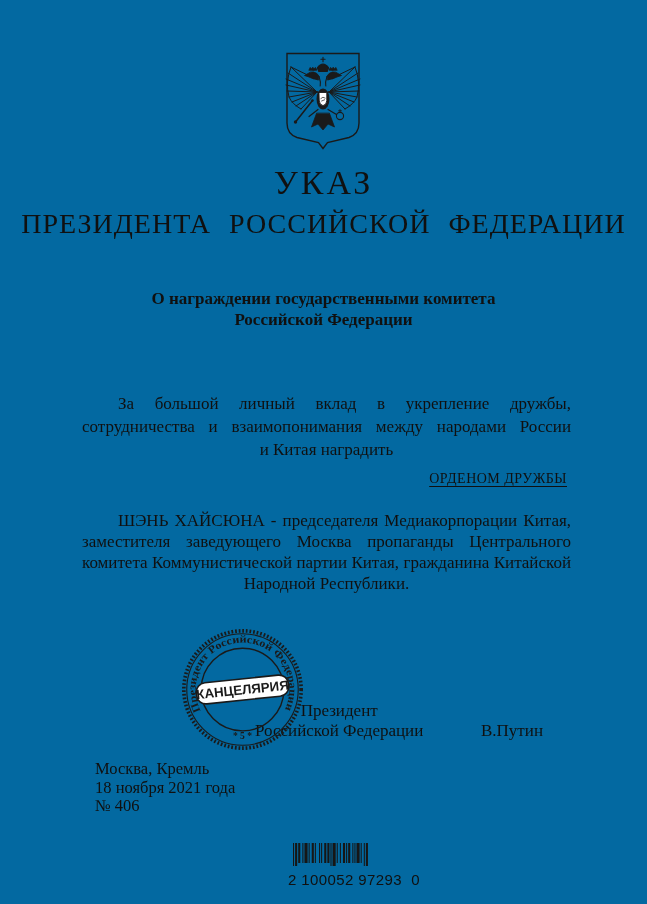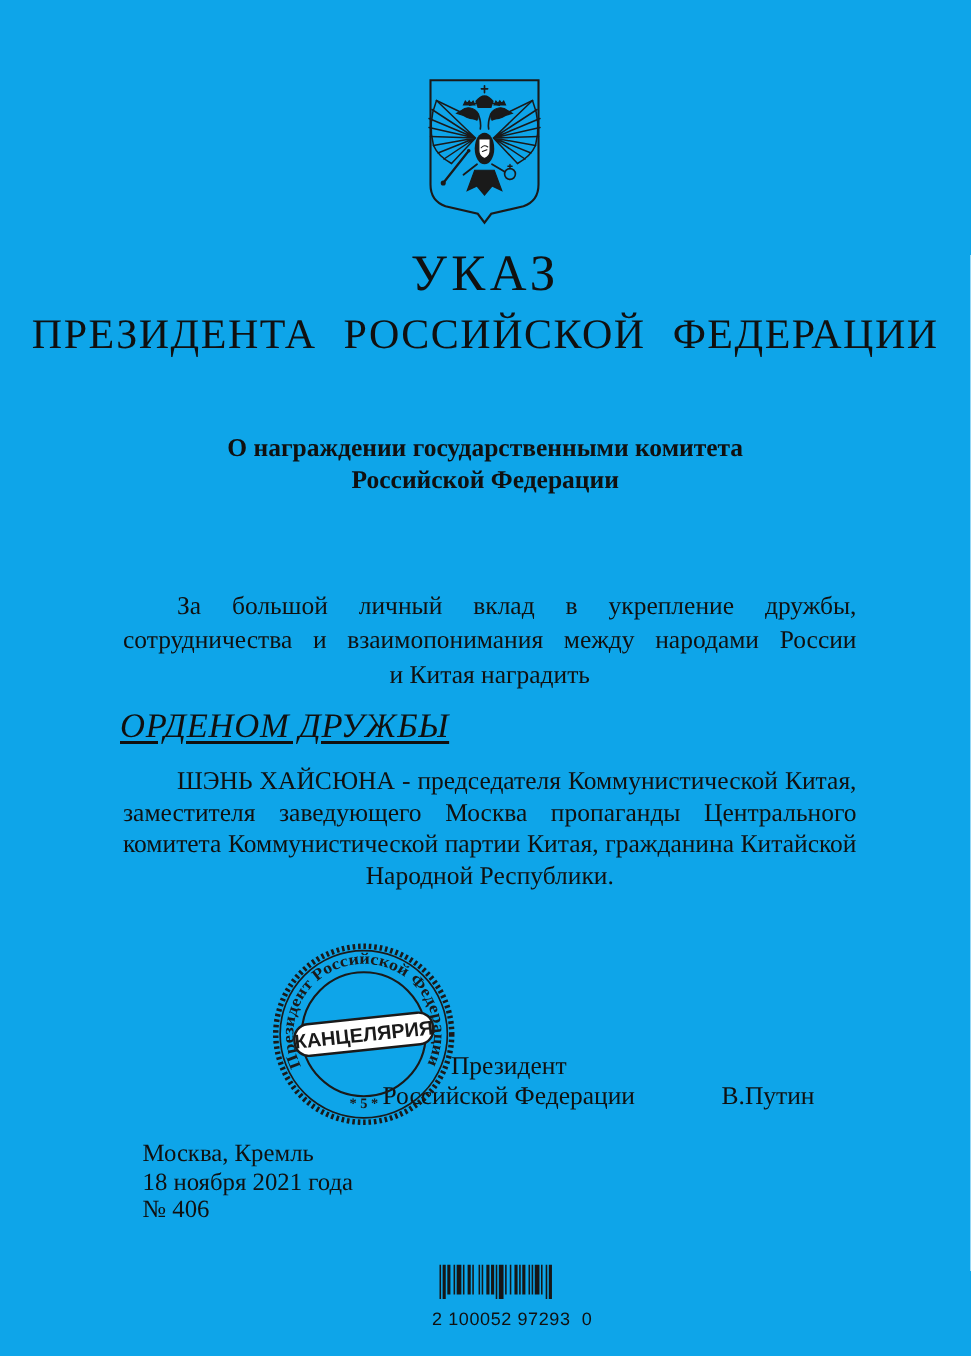--- a/index.html
+++ b/index.html
@@ -1,17 +1,17 @@
 <!DOCTYPE html>
 <html><head>
 <meta charset="utf-8">
 <style>
   html,body{margin:0;padding:0;background:#fff;}
   .page{
-    position:relative; width:647px; height:904px; background:#0ea5e9;
+    position:relative; width:647px; height:904px; background:#0369a1;
     font-family:"Liberation Serif", serif; color:#101010; overflow:hidden;
   }
   
   .arms{position:absolute; left:282px; top:52px; width:82px; height:100px;}
   
   .doc-title{
     position:absolute; left:0; top:164px; width:647px; text-align:center;
     font-size:34px; letter-spacing:3px; font-weight:normal;
   }
   .doc-issuer{
@@ -22,39 +22,39 @@
     position:absolute; left:80px; top:289px; width:487px; text-align:center;
     font-weight:bold; font-size:17px; line-height:20.5px;
   }
   .para{position:absolute; left:82px; width:489px; font-size:17px;}
   .preamble{top:392px; font-weight:normal; line-height:23px;}
   .recipient{top:510px; line-height:21px;}
   .jline{text-align:justify; text-align-last:justify;}
   .lline{text-align:center;}
   .indent{text-indent:36px;}
   .award{
-    position:absolute; left:80px; top:471px; width:487px; text-align:left;
-    font-size:23px; letter-spacing:0.5px;font-style:italic;
+    position:absolute; left:80px; top:471px; width:487px; text-align:right;
+    font-size:14px; letter-spacing:0.5px;
   }
   .award span{text-decoration:underline; text-underline-offset:3px;}
   
   .signature{
     position:absolute; left:255px; top:701px; width:288px;
     display:flex; justify-content:space-between; align-items:flex-end;
     font-size:17px; line-height:19.5px;
   }
   .sig-title{text-align:center;}
   
   .issued{position:absolute; left:95px; top:760px; font-size:16.5px; line-height:18.6px;}
   
   .stamp{position:absolute; left:180px; top:627px; width:125px; height:125px;}
   
   .barcode{position:absolute; left:288px; top:843px; width:86px; text-align:center;}
   .barcode-digits{
-    font-family:"Liberation Sans", sans-serif; font-size:12px; letter-spacing:0.4px;
+    font-family:"Liberation Sans", sans-serif; font-size:15px; letter-spacing:0.4px;
     white-space:pre; margin-top:0px; color:#101010;
   }
 </style>
 </head>
 <body>
 
 <div class="page">
 
   <svg class="arms" viewBox="0 0 82 100">
 
@@ -113,21 +113,21 @@
     <div class="jline indent">За большой личный вклад в укрепление дружбы,</div>
     <div class="jline">сотрудничества и взаимопонимания между народами России</div>
     <div class="lline">и Китая наградить</div>
   </div>
 
   <div class="award">
     <span>ОРДЕНОМ ДРУЖБЫ</span>
   </div>
 
   <div class="para recipient">
-    <div class="jline indent">ШЭНЬ ХАЙСЮНА - председателя Коммунистической Китая,</div>
+    <div class="jline indent">ШЭНЬ ХАЙСЮНА - председателя Медиакорпорации Китая,</div>
     <div class="jline">заместителя заведующего Москва пропаганды Центрального</div>
     <div class="jline">комитета Коммунистической партии Китая, гражданина Китайской</div>
     <div class="lline">Народной Республики.</div>
   </div>
 
   <div class="signature">
     <div class="sig-title">
       <div>Президент</div>
       <div>Российской Федерации</div>
     </div>

